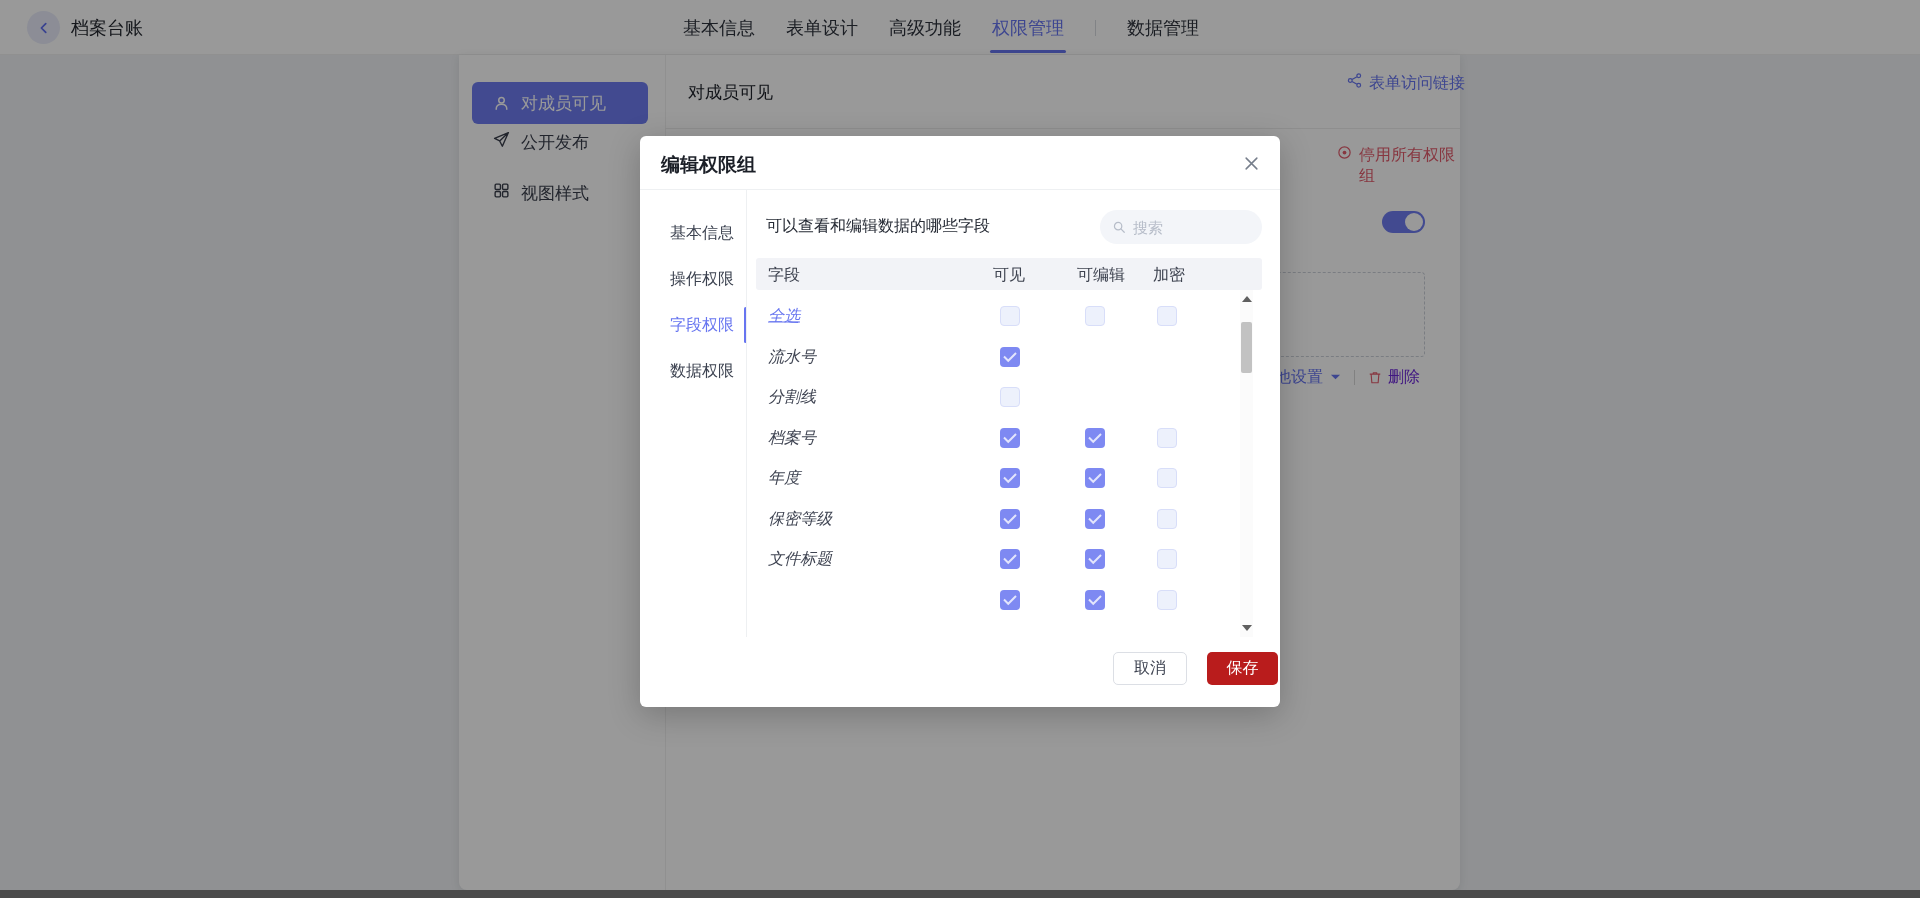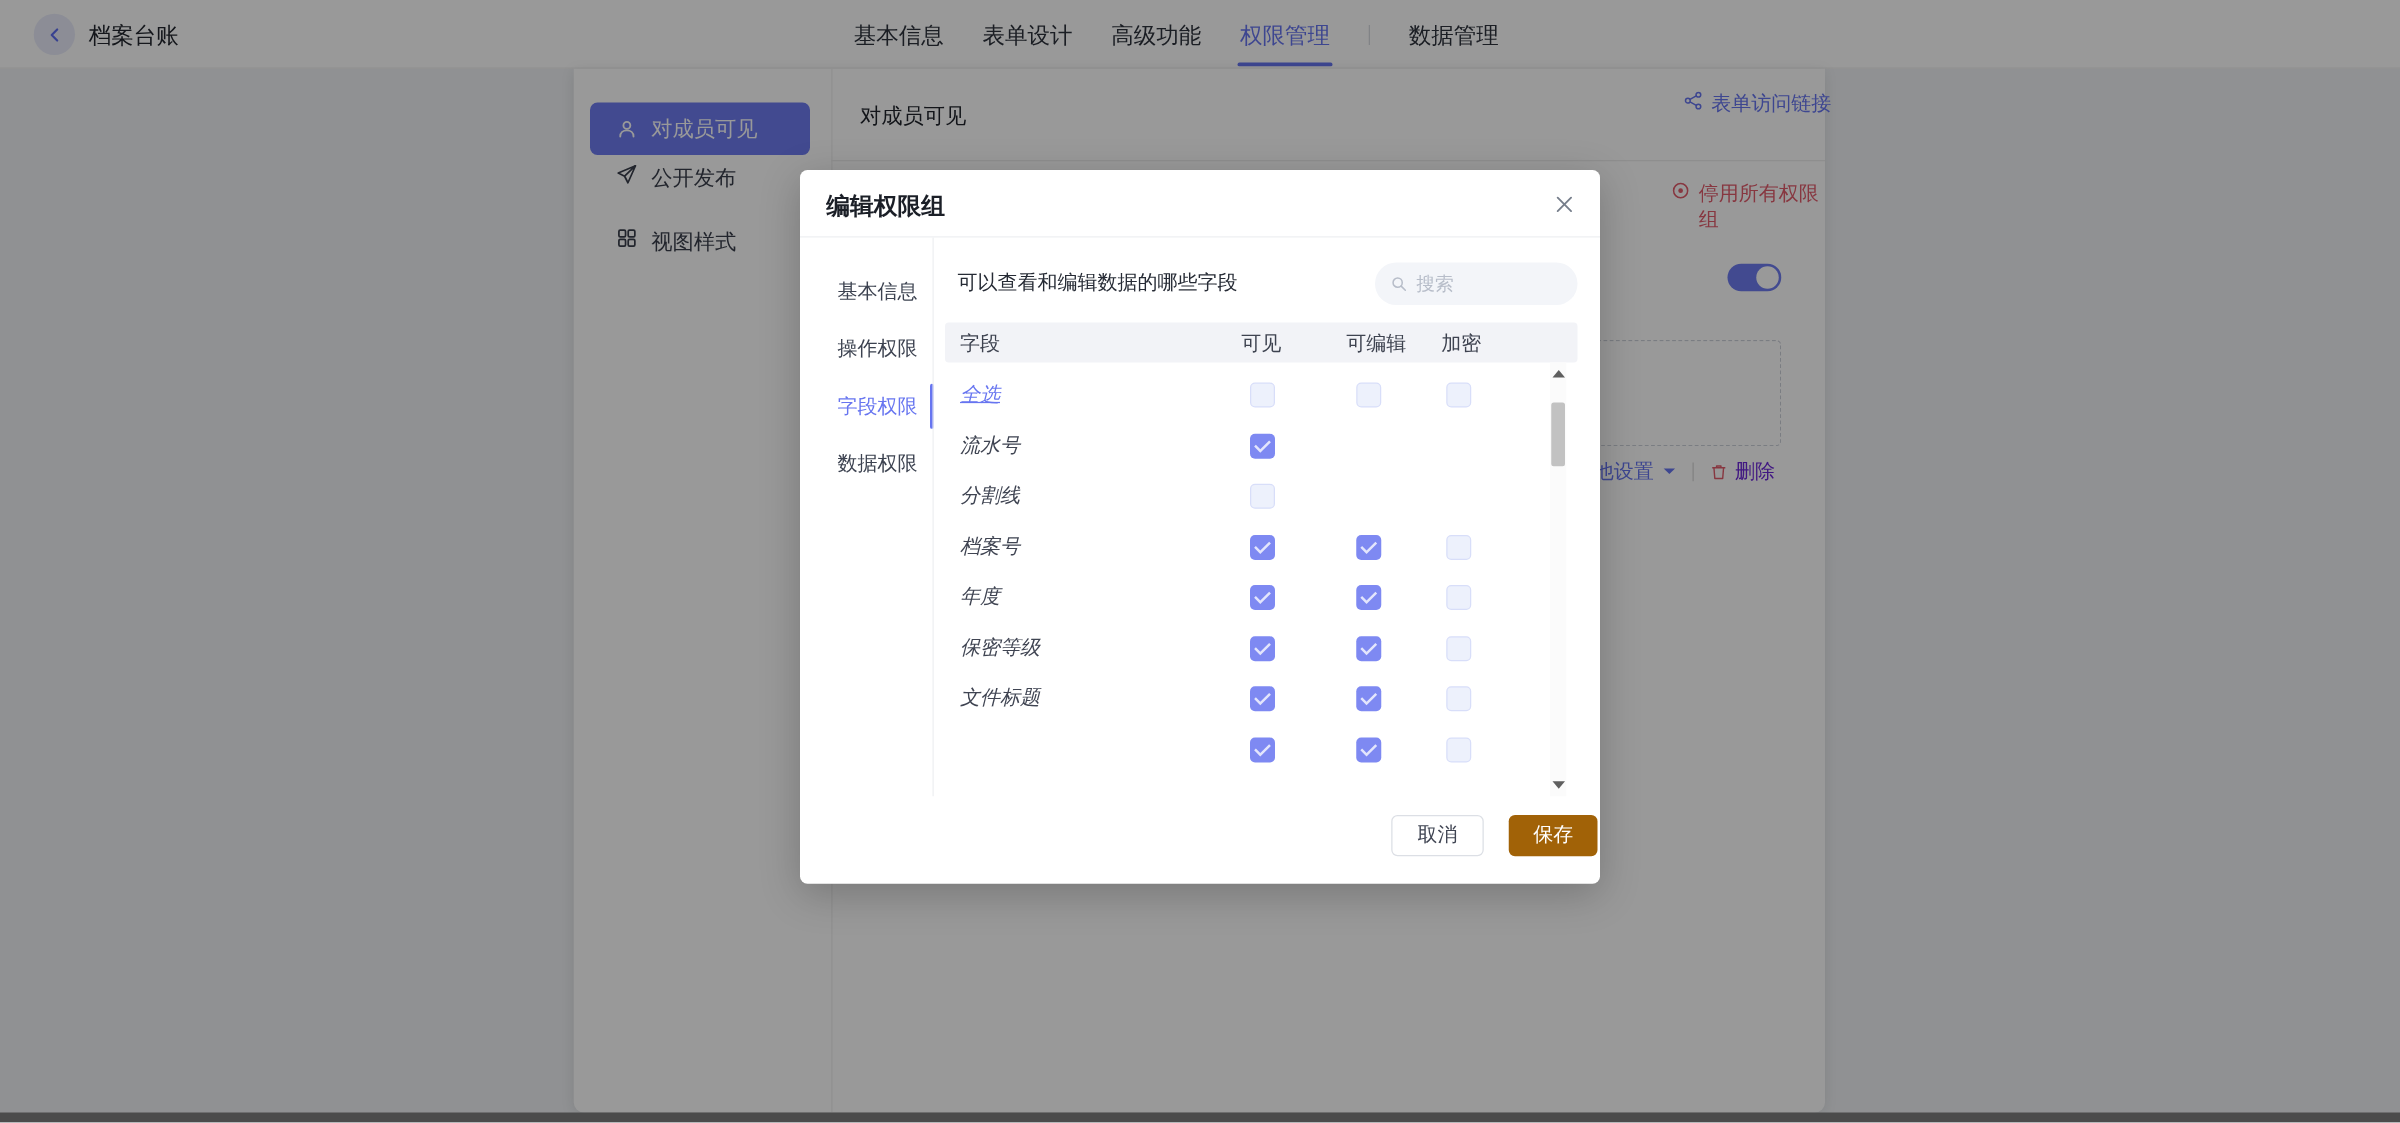--- a/index.html
+++ b/index.html
@@ -81,21 +81,21 @@
 
   .mscrollbar { position:absolute; left:600px; top:154px; width:13px; height:347px; background:#fbfbfb; }
   .sb-arrow { position:absolute; left:0; width:13px; height:14px; display:flex; align-items:center; justify-content:center; cursor:pointer; }
   .sb-arrow.up { top:2px; } .sb-arrow.down { bottom:2px; }
   .tri-up { width:0; height:0; border-left:5px solid transparent; border-right:5px solid transparent; border-bottom:6px solid #5f5f5f; }
   .tri-down { width:0; height:0; border-left:5px solid transparent; border-right:5px solid transparent; border-top:6px solid #5f5f5f; }
   .sb-thumb { position:absolute; left:1px; top:32px; width:11px; height:51px; background:#c2c2c2; border-radius:2px; cursor:pointer; }
 
   .modal-footer-btn { position:absolute; top:516px; height:33px; border-radius:5px; font-size:16px; display:flex; align-items:center; justify-content:center; cursor:pointer;margin-left:15px; }
   .btn-cancel { left:458px; width:74px; background:#fff; border:1px solid #dcdfe5; color:#3f4452; }
-  .btn-save { left:552px; width:71px; background:#a16207; color:#fff; }
+  .btn-save { left:552px; width:71px; background:#b91c1c; color:#fff; }
 
   svg { display:block; }
 </style>
 </head>
 <body>
 
 <div class="stage">
 
   <header class="topbar">
     <div class="back-btn">

